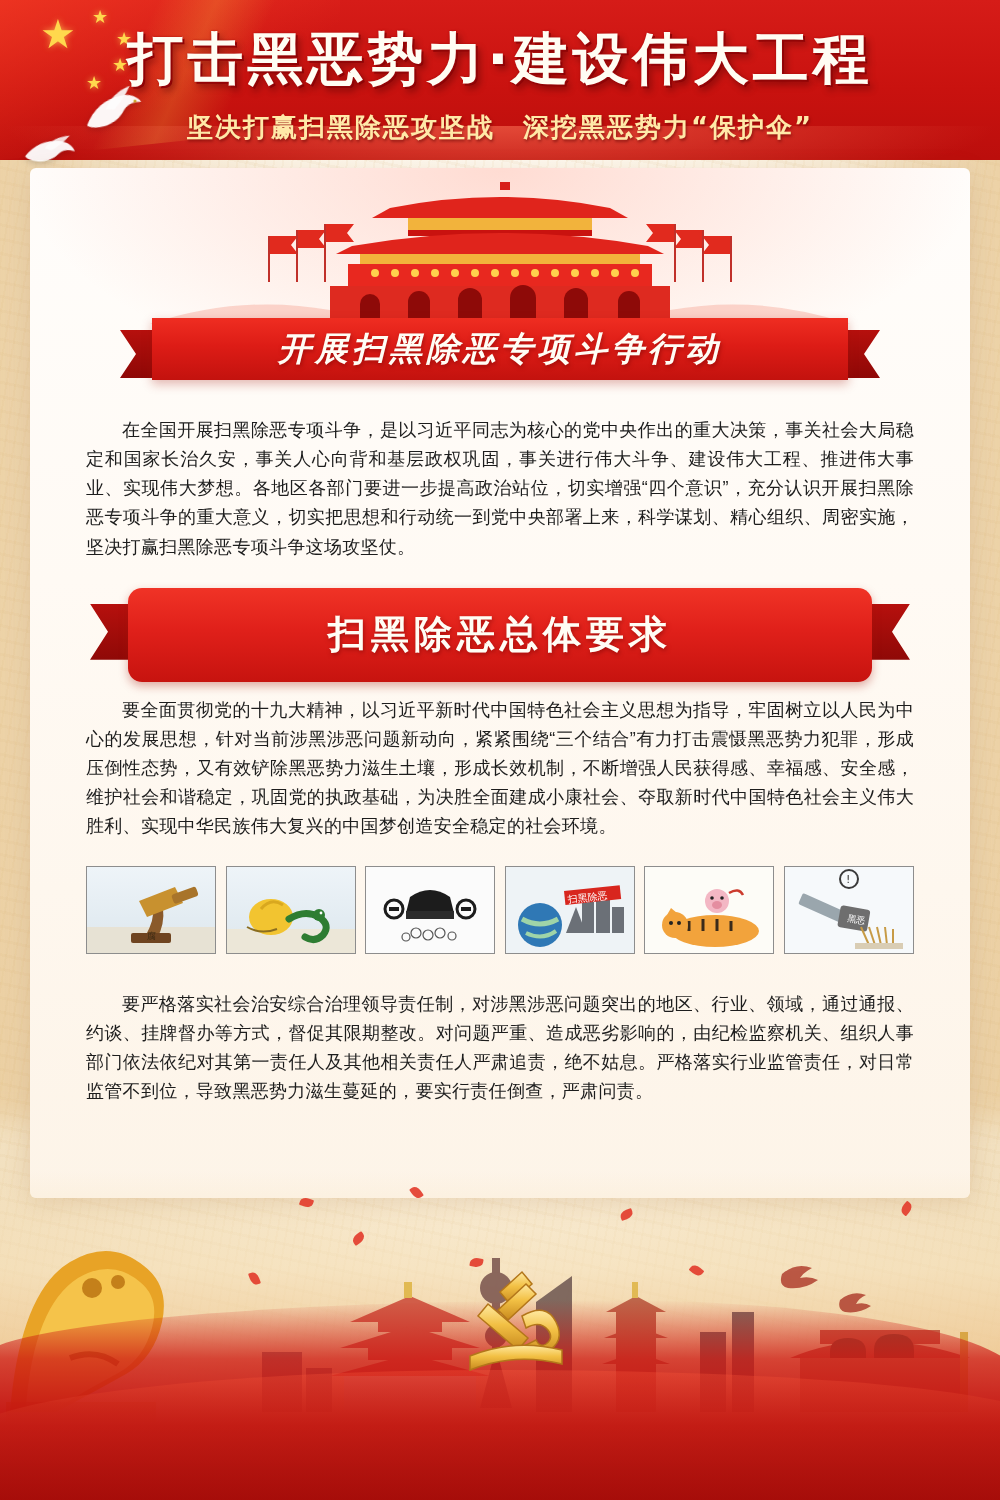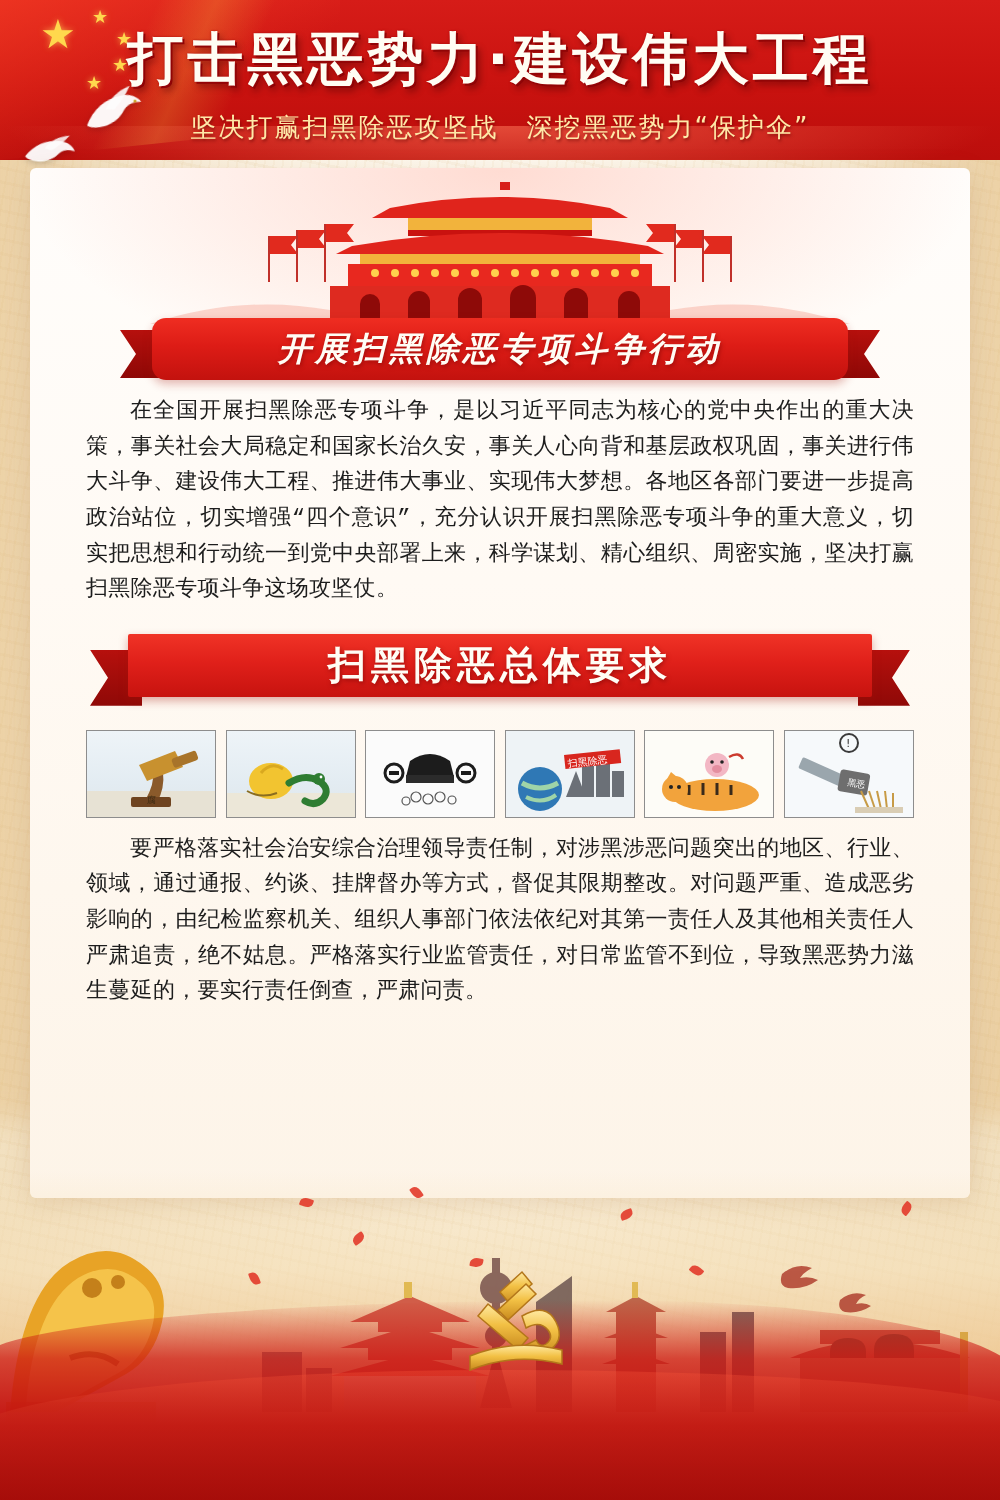--- a/index.html
+++ b/index.html
@@ -110,21 +110,21 @@
       0 0 2px #a8080a,
       2px 2px 0 #8e0507,
       4px 5px 7px rgba(60,0,0,0.45);
   }
   .title-sub {
     position: relative;
     z-index: 3;
     text-align: center;
     margin-top: 12px;
     font-family: "DejaVu Sans", "Liberation Sans", sans-serif;
-    font-weight: normal;
+    font-weight: bold;
     font-size: 26px;
     letter-spacing: 2px;
     color: #ffe9a8;
     text-shadow: 1px 2px 3px rgba(90,0,0,0.55);
   }
 
   
   .card {
     position: absolute;
     left: 30px;
@@ -162,23 +162,23 @@
     position: absolute;
     top: 16px;
     width: 52px; height: 56px;
     background: linear-gradient(180deg, #b6100d, #8f0907);
   }
   .ribbon .tail-l { left: 0;  clip-path: polygon(0 0, 100% 0, 100% 100%, 0 100%, 18px 50%); }
   .ribbon .tail-r { right: 0; clip-path: polygon(0 0, 100% 0, calc(100% - 18px) 50%, 100% 100%, 0 100%); }
   .ribbon .body {
     position: absolute;
     left: 38px; right: 38px; top: 0;
-    height: 63px;
+    height: 94px;
     background: linear-gradient(180deg, #f03326 0%, #e0201a 45%, #c7130f 100%);
-    border-radius: 2px;
+    border-radius: 14px;
     box-shadow: 0 4px 10px rgba(160,20,10,0.35);
     display: flex;
     align-items: center;
     justify-content: center;
   }
   .ribbon .body .txt {
     font-family: "DejaVu Sans", "Liberation Sans", sans-serif;
     font-weight: bold;
     font-size: 38px;
     letter-spacing: 5px;
@@ -201,38 +201,37 @@
   }
   .ribbon-first .tail-l { left: 0;  clip-path: polygon(0 0, 100% 0, 100% 100%, 0 100%, 16px 50%); }
   .ribbon-first .tail-r { right: 0; clip-path: polygon(0 0, 100% 0, calc(100% - 16px) 50%, 100% 100%, 0 100%); }
   .ribbon-first .body {
     position: absolute;
     left: 32px; right: 32px; top: 0;
     height: 62px;
     background: linear-gradient(180deg, #ef2d21 0%, #dd1c16 45%, #c3120e 100%);
     display: flex; align-items: center; justify-content: center;
     box-shadow: 0 4px 10px rgba(160,20,10,0.3);
-    border-radius: 14px;
   }
   .ribbon-first .body .txt {
     font-family: "DejaVu Serif", "Liberation Serif", serif;
     font-weight: bold;
     font-style: italic;
     font-size: 33px;
     letter-spacing: 4px;
     color: #fffdf5;
     text-shadow: 1px 2px 4px rgba(110,0,0,0.5);
   }
 
   
   .para {
     width: 828px;
-    margin: 14px auto 0 auto;
-    font-family: Liberation Mono, monospace;
-    font-size: 22px;
+    margin: 36px auto 0 auto;
+    font-family: Liberation Sans, sans-serif;
+    font-size: 18px;
     line-height: 1.62;
     color: #1d1d1d;
     text-align: justify;
     text-indent: 2em;
     letter-spacing: 0.3px;
   }
 
   
   .cartoons {
     width: 828px;
@@ -404,20 +403,21 @@
     <p class="para">在全国开展扫黑除恶专项斗争，是以习近平同志为核心的党中央作出的重大决策，事关社会大局稳定和国家长治久安，事关人心向背和基层政权巩固，事关进行伟大斗争、建设伟大工程、推进伟大事业、实现伟大梦想。各地区各部门要进一步提高政治站位，切实增强“四个意识”，充分认识开展扫黑除恶专项斗争的重大意义，切实把思想和行动统一到党中央部署上来，科学谋划、精心组织、周密实施，坚决打赢扫黑除恶专项斗争这场攻坚仗。</p>
 
     <div class="ribbon" style="margin-top:26px;">
       <div class="tail-l"></div>
       <div class="tail-r"></div>
       <div class="body">
         <span class="txt">扫黑除恶总体要求</span>
       </div>
     </div>
 
+    <p class="para">要全面贯彻党的十九大精神，以习近平新时代中国特色社会主义思想为指导，牢固树立以人民为中心的发展思想，针对当前涉黑涉恶问题新动向，紧紧围绕“三个结合”有力打击震慑黑恶势力犯罪，形成压倒性态势，又有效铲除黑恶势力滋生土壤，形成长效机制，不断增强人民获得感、幸福感、安全感，维护社会和谐稳定，巩固党的执政基础，为决胜全面建成小康社会、夺取新时代中国特色社会主义伟大胜利、实现中华民族伟大复兴的中国梦创造安全稳定的社会环境。</p>
 
     <div class="cartoons">
 
       <div class="cartoon">
         <div class="sky"></div>
         <svg viewBox="0 0 128 86" width="128" height="86">
           <rect x="0" y="60" width="128" height="26" fill="#e7e2d4"></rect>
           <path d="M58 70 q10 -18 8 -30 l10 2 q2 14 -6 30 z" fill="#8a5a2b"></path>
           <rect x="44" y="66" width="40" height="10" rx="2" fill="#6f4420"></rect>
           <path d="M52 34 l36 -14 l8 16 l-36 14 z" fill="#c8912f"></path>

